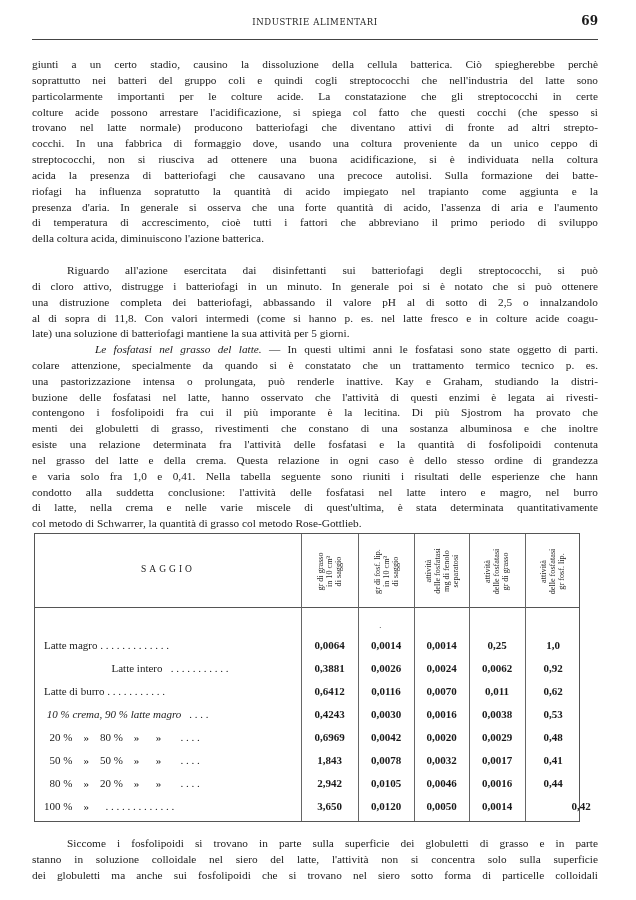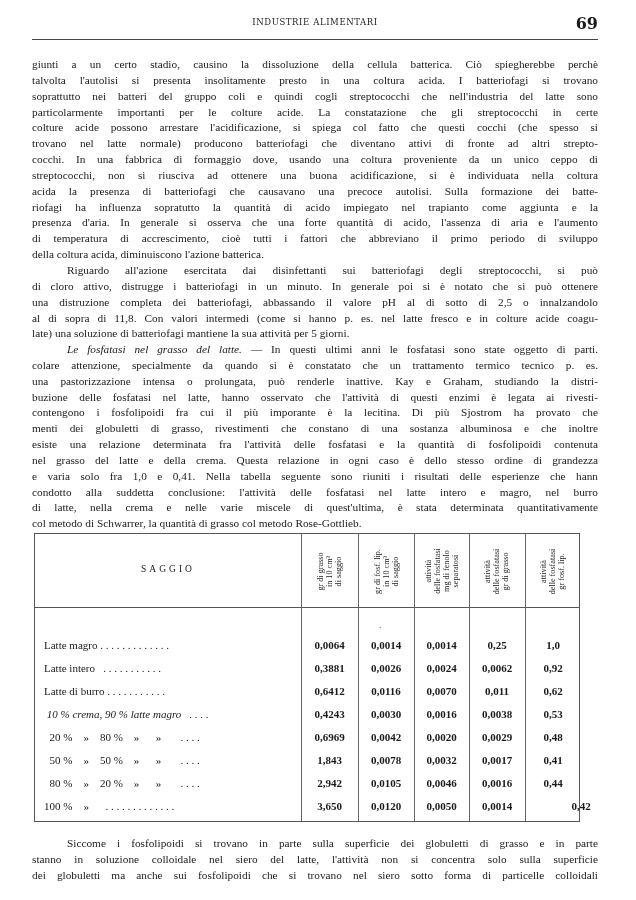--- a/index.html
+++ b/index.html
@@ -1,29 +1,29 @@
 <!DOCTYPE html>
 <html><head>
 <meta charset="utf-8">
 <style>
   html, body { margin:0; padding:0; background:#ffffff; }
   body { width:636px; height:900px; position:relative; overflow:hidden;
          font-family:"DejaVu Serif","Liberation Serif",serif; color:#1a1a1a; }
   .running-head { position:absolute; top:14px; left:32px; width:566px; height:16px; }
   .running-title { position:absolute; left:0; right:0; text-align:center; font-size:8.5px;
                    letter-spacing:0.6px; top:3px; color:#222; }
-  .page-number { position:absolute; right:0; top:0; font-size:16px; font-weight:bold; }
+  .page-number { position:absolute; right:0; top:0; font-size:12px; font-weight:bold; }
   .head-rule { position:absolute; top:39px; left:32px; width:566px; height:0; border-top:1.3px solid #444; }
 
   .para { position:absolute; left:32px; width:566px; font-size:11.3px; line-height:15.85px;
           text-align:justify; font-family:"Liberation Serif","DejaVu Serif",serif; }
   .para .line { display:block; white-space:nowrap; text-align:justify; text-align-last:justify; height:15.85px; }
   .para .line.last { text-align-last:left; }
   .indent { padding-left:35px; }
-  .ital { font-style:italic; }
+  .ital { font-style:italic;margin-left:28px; }
 
   .table { position:absolute; left:34px; top:533px; width:546px; height:289px;
            border:1.5px solid #555; box-sizing:border-box; }
   .table .hsep { position:absolute; left:0; right:0; top:73px; border-top:1.2px solid #555; }
   .table .vsep { position:absolute; top:0; bottom:0; border-left:1px solid #666; }
   .saggio-label { position:absolute; left:0; width:266px; top:30px; text-align:center;
                   font-size:9.5px; letter-spacing:3px; font-family:"Liberation Serif",serif; }
   .col-head { position:absolute; top:4px; height:66px; display:flex; align-items:center; justify-content:center; }
   .col-head .rot { transform:rotate(-90deg); white-space:nowrap; font-size:8.2px; line-height:9px;
                    text-align:center; font-family:"Liberation Serif",serif; }
@@ -40,21 +40,20 @@
 <body>
 
 <div class="running-head">
   <div class="running-title">INDUSTRIE ALIMENTARI</div>
   <div class="page-number">69</div>
 </div>
 <div class="head-rule"></div>
 
 <div id="para0" class="para" style="top:57px;">
     <span class="line">giunti a un certo stadio, causino la dissoluzione della cellula batterica. Ciò spiegherebbe perchè</span>
-    <span class="line">talvolta l'autolisi si presenta insolitamente presto in una coltura acida. I batteriofagi si trovano</span>
     <span class="line">soprattutto nei batteri del gruppo coli e quindi cogli streptococchi che nell'industria del latte sono</span>
     <span class="line">particolarmente importanti per le colture acide. La constatazione che gli streptococchi in certe</span>
     <span class="line">colture acide possono arrestare l'acidificazione, si spiega col fatto che questi cocchi (che spesso si</span>
     <span class="line">trovano nel latte normale) producono batteriofagi che diventano attivi di fronte ad altri strepto-</span>
     <span class="line">cocchi. In una fabbrica di formaggio dove, usando una coltura proveniente da un unico ceppo di</span>
     <span class="line">streptococchi, non si riusciva ad ottenere una buona acidificazione, si è individuata nella coltura</span>
     <span class="line">acida la presenza di batteriofagi che causavano una precoce autolisi. Sulla formazione dei batte-</span>
     <span class="line">riofagi ha influenza sopratutto la quantità di acido impiegato nel trapianto come aggiunta e la</span>
     <span class="line">presenza d'aria. In generale si osserva che una forte quantità di acido, l'assenza di aria e l'aumento</span>
     <span class="line">di temperatura di accrescimento, cioè tutti i fattori che abbreviano il primo periodo di sviluppo</span>
@@ -127,21 +126,21 @@
   <div id="table-rows">
       <div class="row" style="top: 105px;">
         <div class="label" style="white-space: pre;">Latte magro . . . . . . . . . . . . .</div>
         <div class="cell" style="left: 266px; width: 57px;">0,0064</div>
         <div class="cell" style="left: 323px; width: 56px;">0,0014</div>
         <div class="cell" style="left: 379px; width: 55px;">0,0014</div>
         <div class="cell" style="left: 434px; width: 56px;">0,25</div>
         <div class="cell" style="left: 490px; width: 56px;">1,0</div>
       </div>
       <div class="row" style="top: 128px;">
-        <div class="label" style="white-space: pre;">Latte intero   . . . . . . . . . . .</div>
+        <div class="label" style="white-space: pre; text-align: center;">Latte intero   . . . . . . . . . . .</div>
         <div class="cell" style="left: 266px; width: 57px;">0,3881</div>
         <div class="cell" style="left: 323px; width: 56px;">0,0026</div>
         <div class="cell" style="left: 379px; width: 55px;">0,0024</div>
         <div class="cell" style="left: 434px; width: 56px;">0,0062</div>
         <div class="cell" style="left: 490px; width: 56px;">0,92</div>
       </div>
       <div class="row" style="top: 151px;">
         <div class="label" style="white-space: pre;">Latte di burro . . . . . . . . . . .</div>
         <div class="cell" style="left: 266px; width: 57px;">0,6412</div>
         <div class="cell" style="left: 323px; width: 56px;">0,0116</div>

